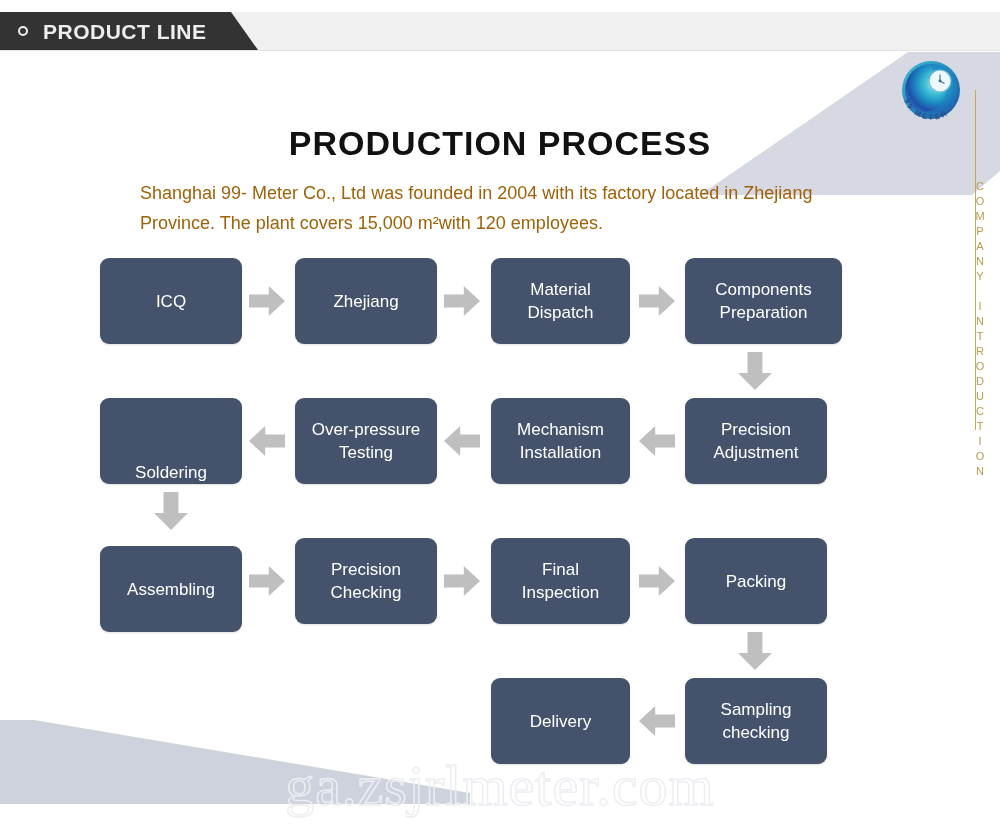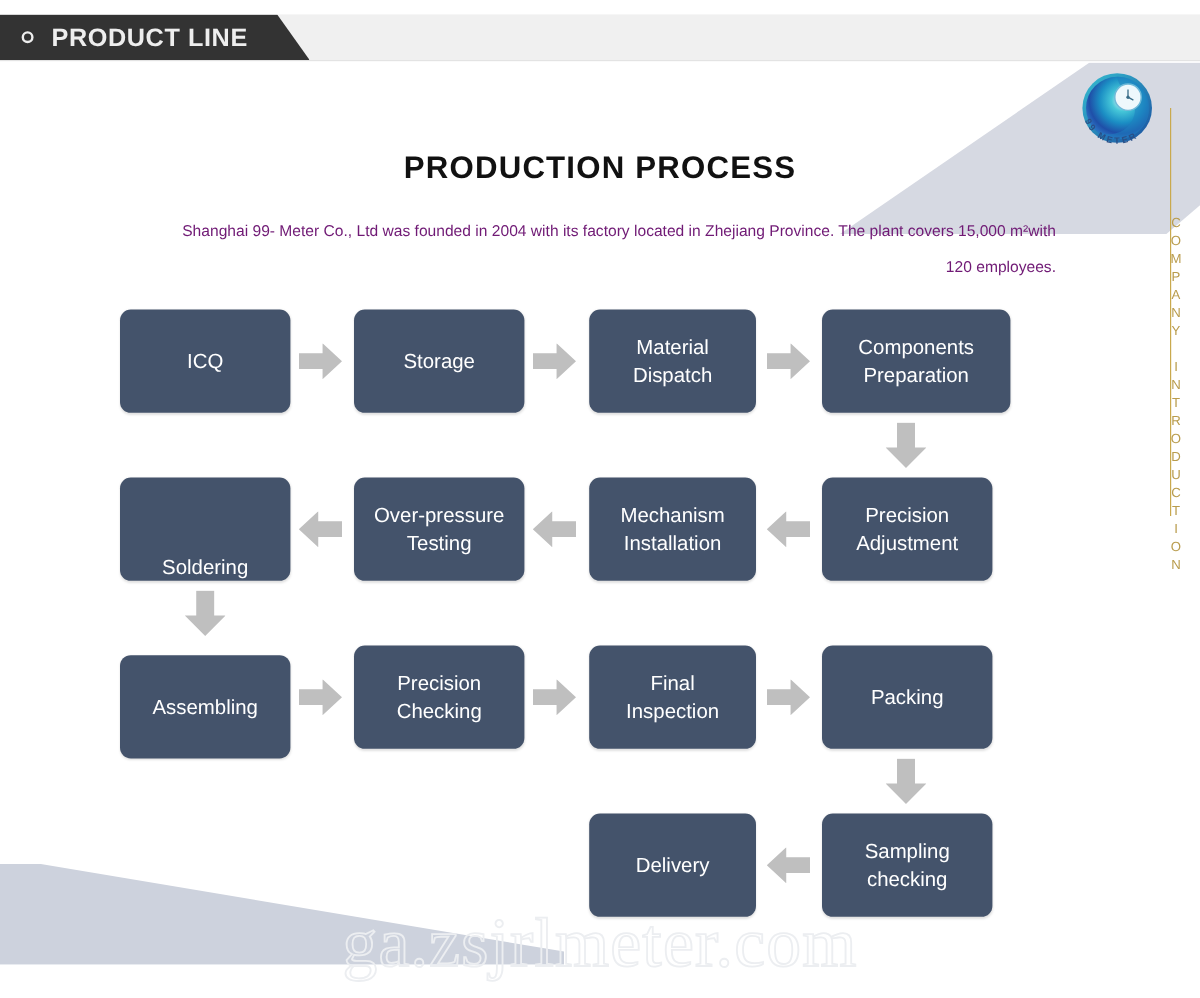--- a/index.html
+++ b/index.html
@@ -95,33 +95,33 @@
     left: 893px; top: 56px;
     width: 76px; height: 76px;
   }
 
   
   .page-title {
     position: absolute;
     left: 0; top: 124px;
     width: 1000px;
     text-align: center;
-    font-size: 26px;
+    font-size: 34px;
     font-weight: bold;
     letter-spacing: 1px;
     color: #111111;
   }
   .intro {
     position: absolute;
     left: 140px; top: 178px;
     width: 740px;
-    text-align: right;
-    font-size: 13px;
+    text-align: left;
+    font-size: 18px;
     line-height: 30px;
-    color: #701a75;
+    color: #a16207;
   }
 
   
   .box {
     position: absolute;
     background: #44536b;
     border-radius: 9px;
     color: #ffffff;
     font-size: 17px;
     line-height: 23px;
@@ -212,21 +212,21 @@
   <div class="intro">Shanghai 99- Meter Co., Ltd was founded in 2004 with its factory located in Zhejiang Province. The plant covers 15,000 m²with 120 employees.</div>
 
   <div>
 
     <div class="box" style="left:100px; top:258px; width:142px; height:86px;">
       <span>ICQ</span>
     </div>
     <div class="arrow arrow-right" style="left:249px; top:286px; width:36px; height:30px;"></div>
 
     <div class="box" style="left:295px; top:258px; width:142px; height:86px;">
-      <span>Storage</span>
+      <span>Zhejiang</span>
     </div>
     <div class="arrow arrow-right" style="left:444px; top:286px; width:36px; height:30px;"></div>
 
     <div class="box" style="left:491px; top:258px; width:139px; height:86px;">
       <span>
           <span style="display:block">Material</span>
           <span style="display:block">Dispatch</span>
         </span>
     </div>
     <div class="arrow arrow-right" style="left:639px; top:286px; width:36px; height:30px;"></div>

